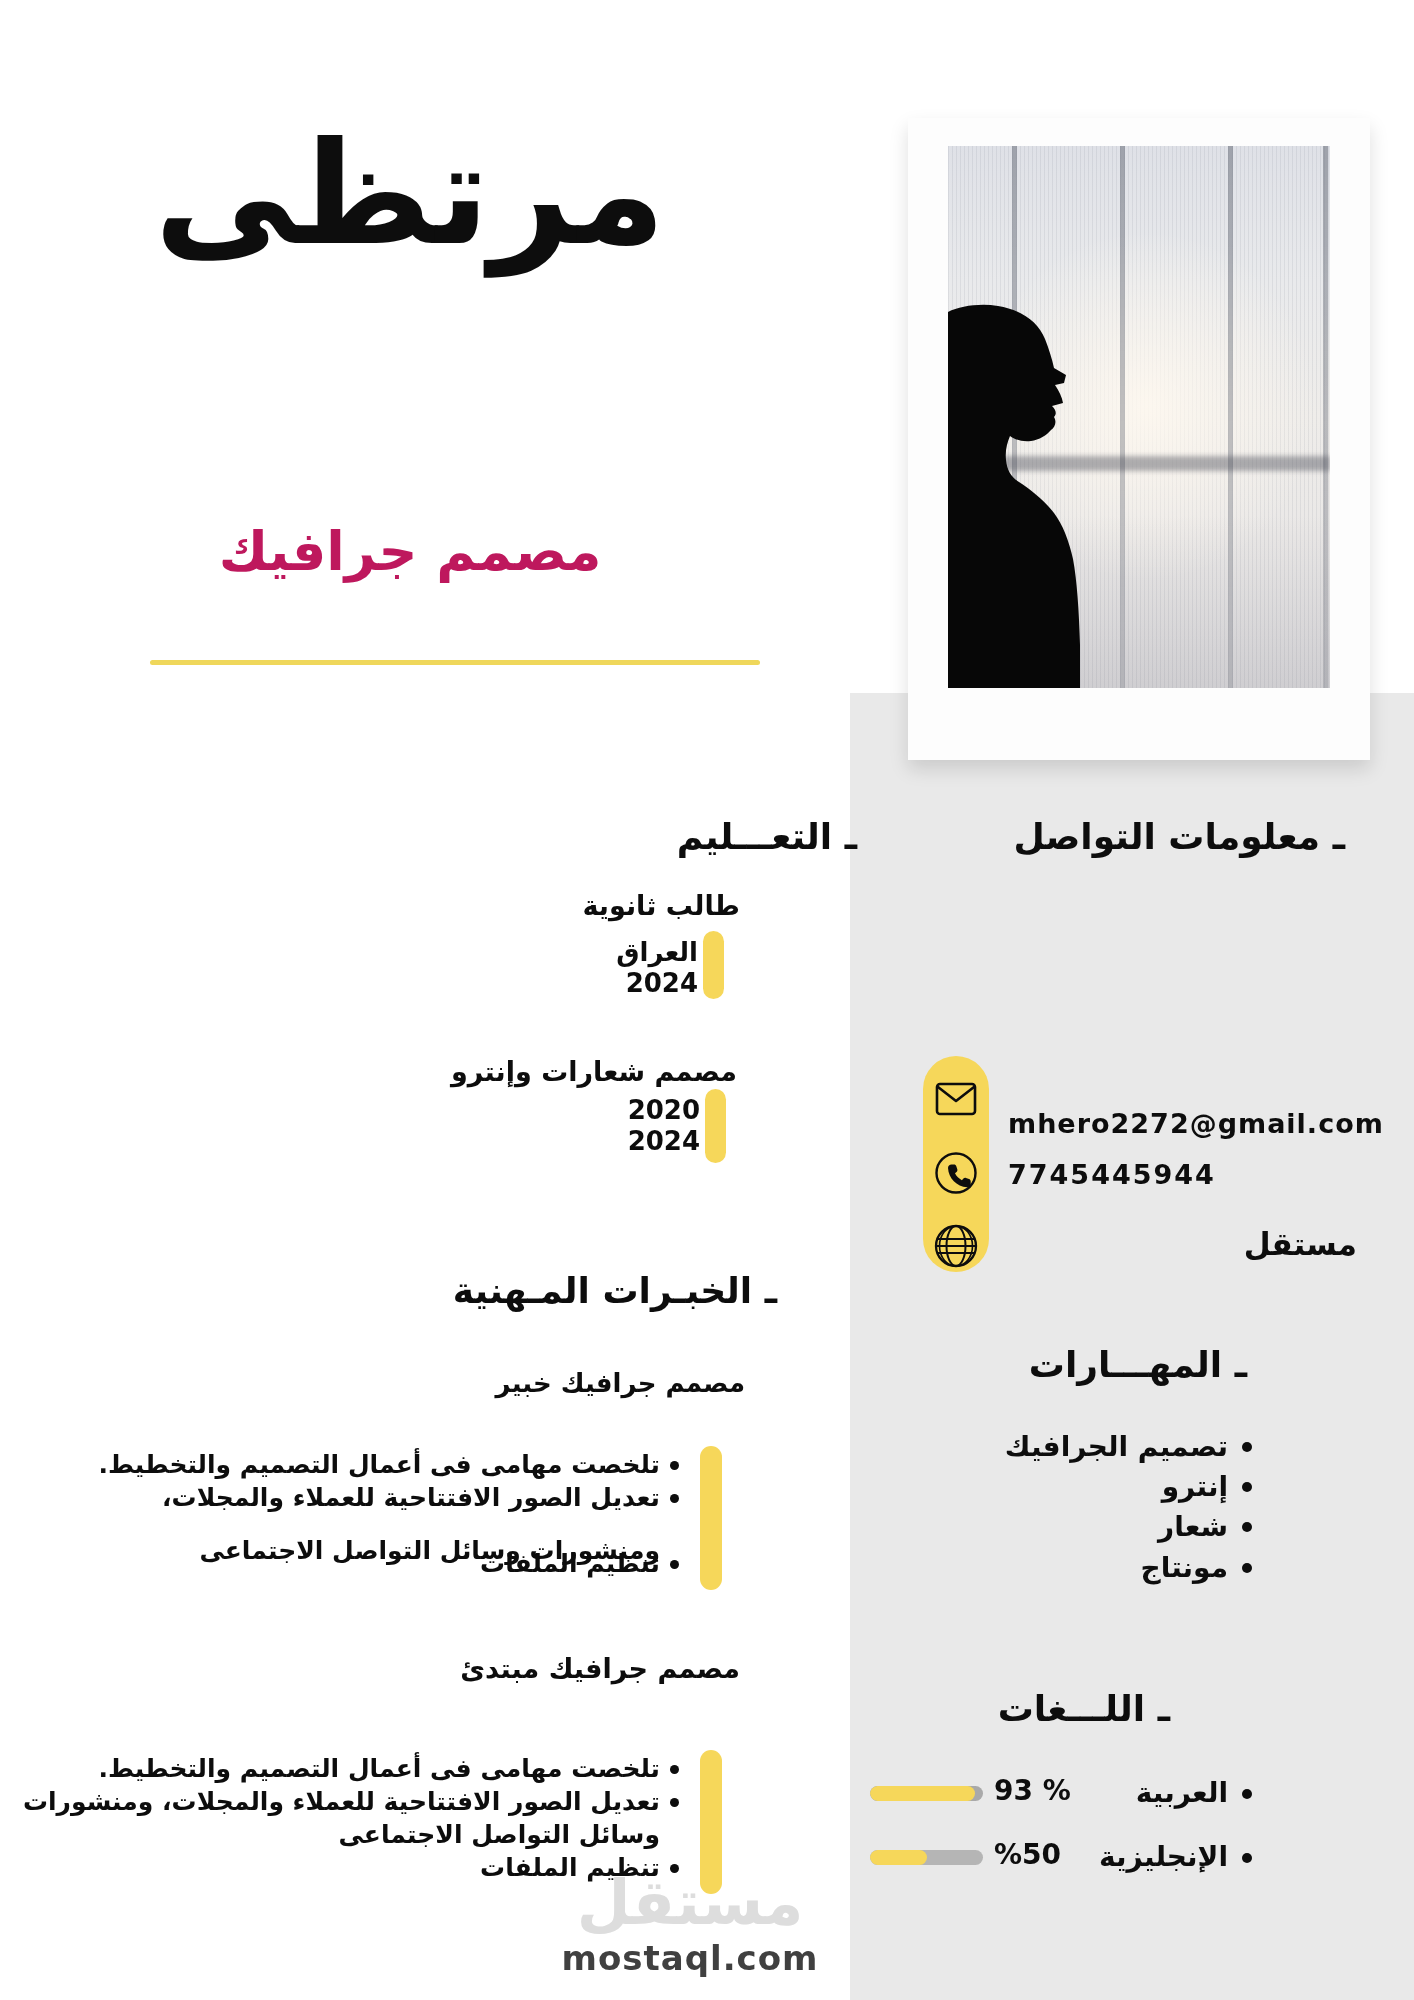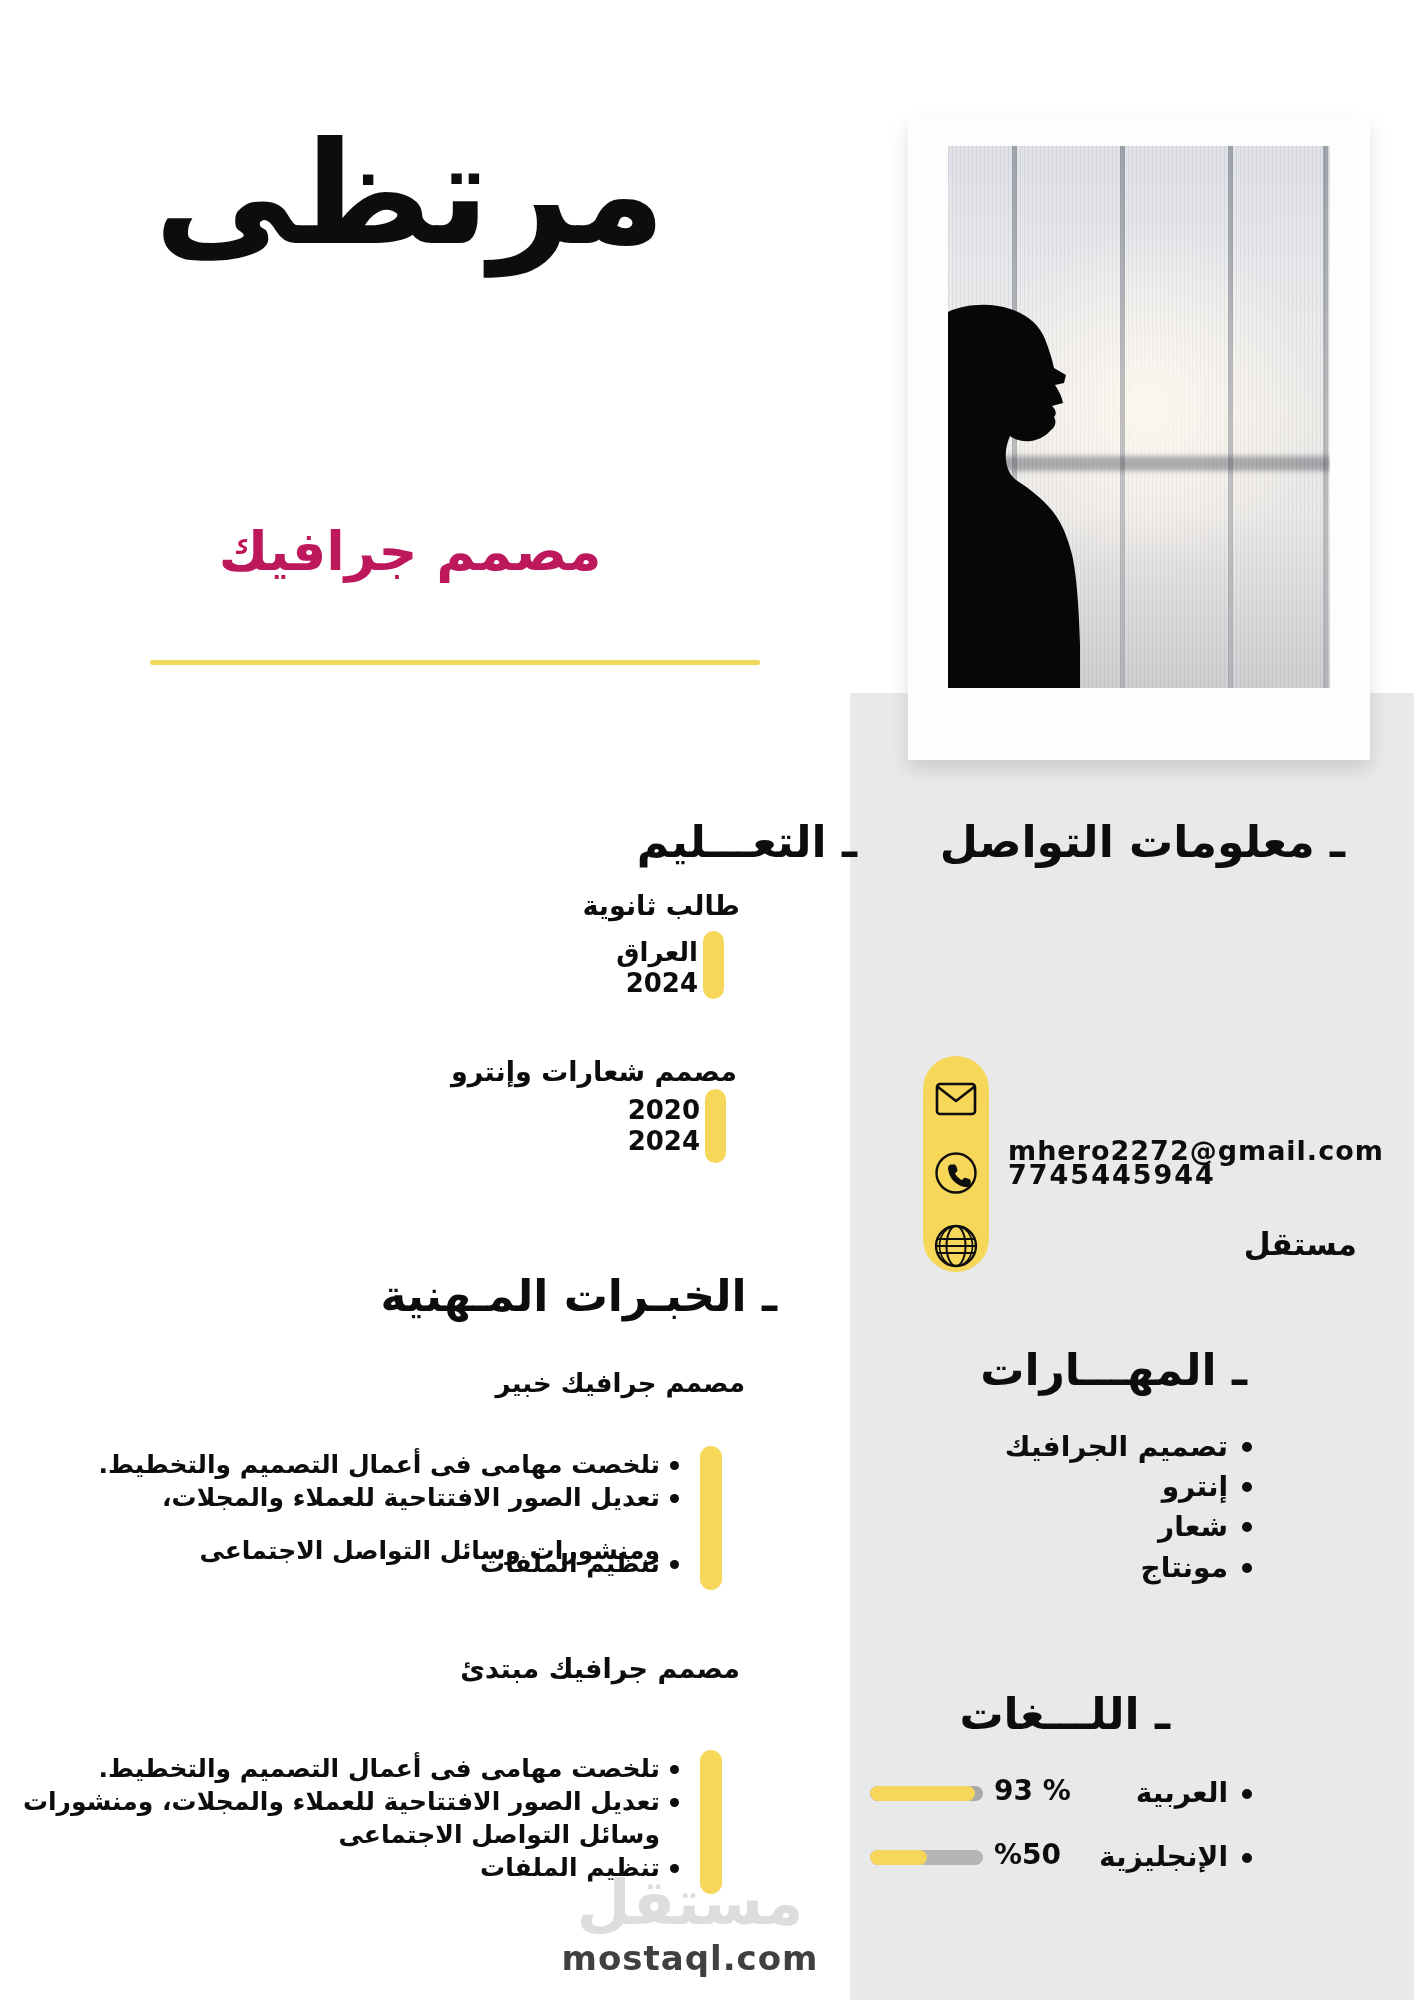--- a/index.html
+++ b/index.html
@@ -28,21 +28,21 @@
        repeating-linear-gradient(90deg, rgba(118,124,138,.13) 0 1px, rgba(255,255,255,0) 1px 4px),
        linear-gradient(180deg,#dfe1e7 0%,#e9eaec 25%,#efedea 50%,#eae8e7 72%,#e5e4e6 100%);}
   .pdiv{position:absolute;top:0;bottom:0;width:5px;
         background:linear-gradient(180deg,rgba(95,100,112,.50),rgba(95,100,112,.26));filter:blur(.7px);}
   #pdiv1{left:64px;} #pdiv2{left:172px;} #pdiv3{left:280px;} #pdiv4{left:375px;}
   #photo-band{position:absolute;left:0;right:0;top:310px;height:15px;background:rgba(72,74,86,.42);filter:blur(2.5px);}
   #photo-shade{position:absolute;inset:0;background:linear-gradient(180deg,rgba(0,0,0,0) 68%,rgba(110,108,116,.18) 100%);}
   #silhouette{position:absolute;inset:0;}
 
   
-  .sec-h{font-size:44px;font-weight:900;direction:rtl;white-space:nowrap;}
+  .sec-h{font-size:36px;font-weight:900;direction:rtl;white-space:nowrap;}
   #contact-heading{right:69px;top:816px;}
   #edu-heading{right:557px;top:816px;}
   #exp-heading{right:637px;top:1270px;}
   #skills-heading{right:167px;top:1344px;}
   #lang-heading{right:244px;top:1688px;}
 
   .t-bold{font-weight:700;direction:rtl;white-space:nowrap;}
   .pill{background:#F6D75A;border-radius:11px;}
 
   
@@ -65,21 +65,21 @@
   #j1b1{top:1450px;} #j1b2{top:1483px;} #j1b3{top:1536px;} #j1b4{top:1549px;}
   #j1d1{top:1461px;} #j1d2{top:1494px;} #j1d4{top:1560px;}
   #j2b1{top:1754px;} #j2b2{top:1787px;} #j2b3{top:1820px;} #j2b4{top:1853px;}
   #j2d1{top:1765px;} #j2d2{top:1798px;} #j2d4{top:1864px;}
 
   
   #contact-pill{left:923px;top:1056px;width:66px;height:216px;border-radius:33px;background:#F6D75A;}
   #icon-mail{left:935px;top:1082px;}
   #icon-phone{left:934px;top:1151px;}
   #icon-globe{left:933px;top:1223px;}
-  #contact-email{left:1008px;top:1135px;font-size:27px;font-weight:700;letter-spacing:1px;}
+  #contact-email{left:1008px;top:1108px;font-size:27px;font-weight:700;letter-spacing:1px;}
   #contact-phone{left:1008px;top:1159px;font-size:27px;font-weight:700;letter-spacing:2px;}
   #contact-site{right:57px;top:1226px;font-size:31px;}
 
   
   .skill-item{right:186px;font-size:28px;}
   .skill-dot{width:10px;height:10px;border-radius:50%;background:#0d0d0d;left:1242px;}
   #sk1{top:1430px;} #sk2{top:1470px;} #sk3{top:1510px;} #sk4{top:1551px;}
   #skd1{top:1442px;} #skd2{top:1482px;} #skd3{top:1522px;} #skd4{top:1563px;}
 
   

